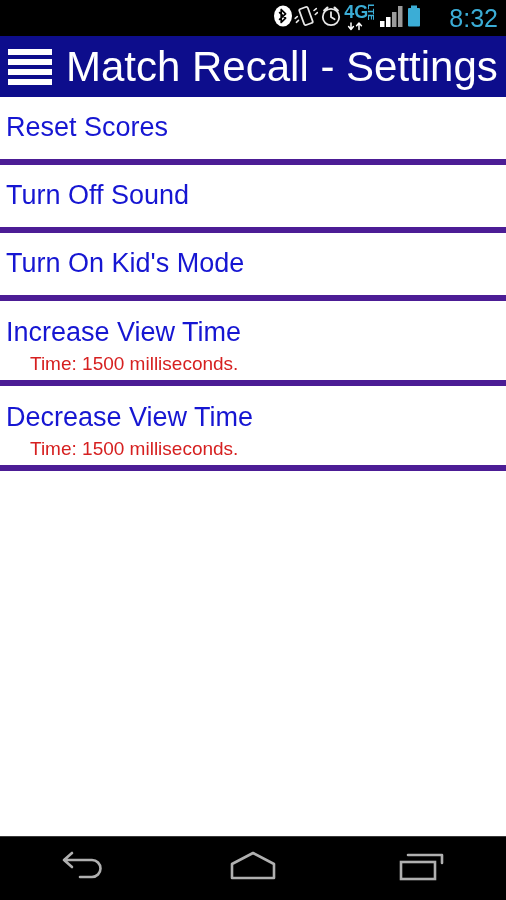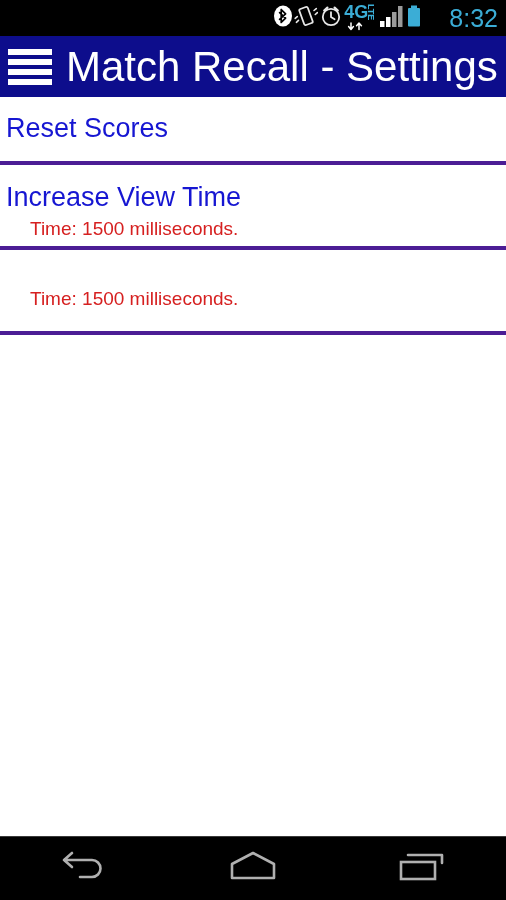--- a/index.html
+++ b/index.html
@@ -82,21 +82,21 @@
 
   
   .list {
     position: absolute;
     top: 97px; left: 0;
     width: 506px;
   }
   .row {
     box-sizing: border-box;
     width: 100%;
-    border-bottom: 4px solid #4c1d95;
+    border-bottom: 6px solid #4c1d95;
     background: #ffffff;
     padding-left: 6px;
     display: flex;
     flex-direction: column;
     justify-content: center;
   }
   .row.simple { height: 68px; }
   .row.first  { height: 68px; }
   .row.withsub { height: 85px; padding-top: 12px; }
   .row-title {
@@ -217,28 +217,35 @@
     </div>
     <div class="apptitle">Match Recall - Settings</div>
   </div>
 
   <div class="list">
 
     <div class="row first">
       <div class="row-title">Reset Scores</div>
     </div>
 
-
+    <div class="row simple">
+      <div class="row-title">Turn Off Sound</div>
+    </div>
+
+    <div class="row simple">
+      <div class="row-title">Turn On Kid's Mode</div>
+    </div>
 
     <div class="row withsub">
       <div class="row-title">Increase View Time</div>
       <div class="row-sub">Time: 1500 milliseconds.</div>
     </div>
 
     <div class="row withsub">
+      <div class="row-title">Decrease View Time</div>
       <div class="row-sub">Time: 1500 milliseconds.</div>
     </div>
 
   </div>
 
   <div class="navbar">
 
     <div class="nav-btn">
       <span>
         <svg width="52" height="34" viewBox="0 0 52 34">

